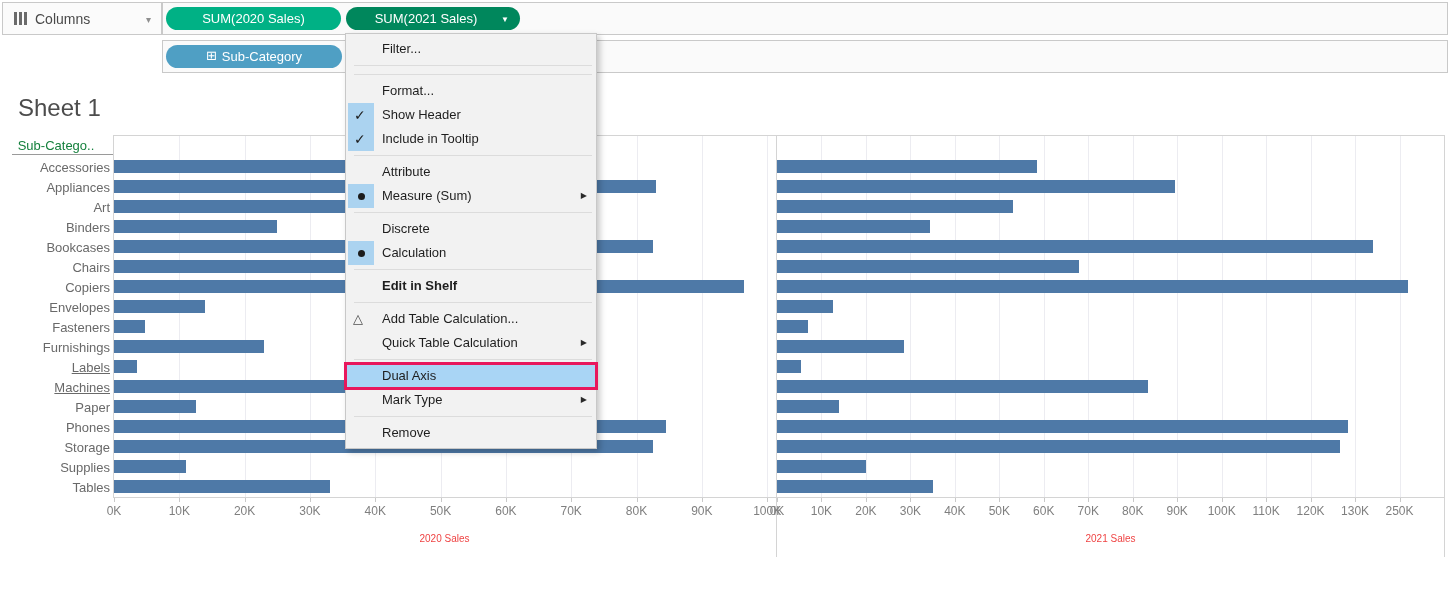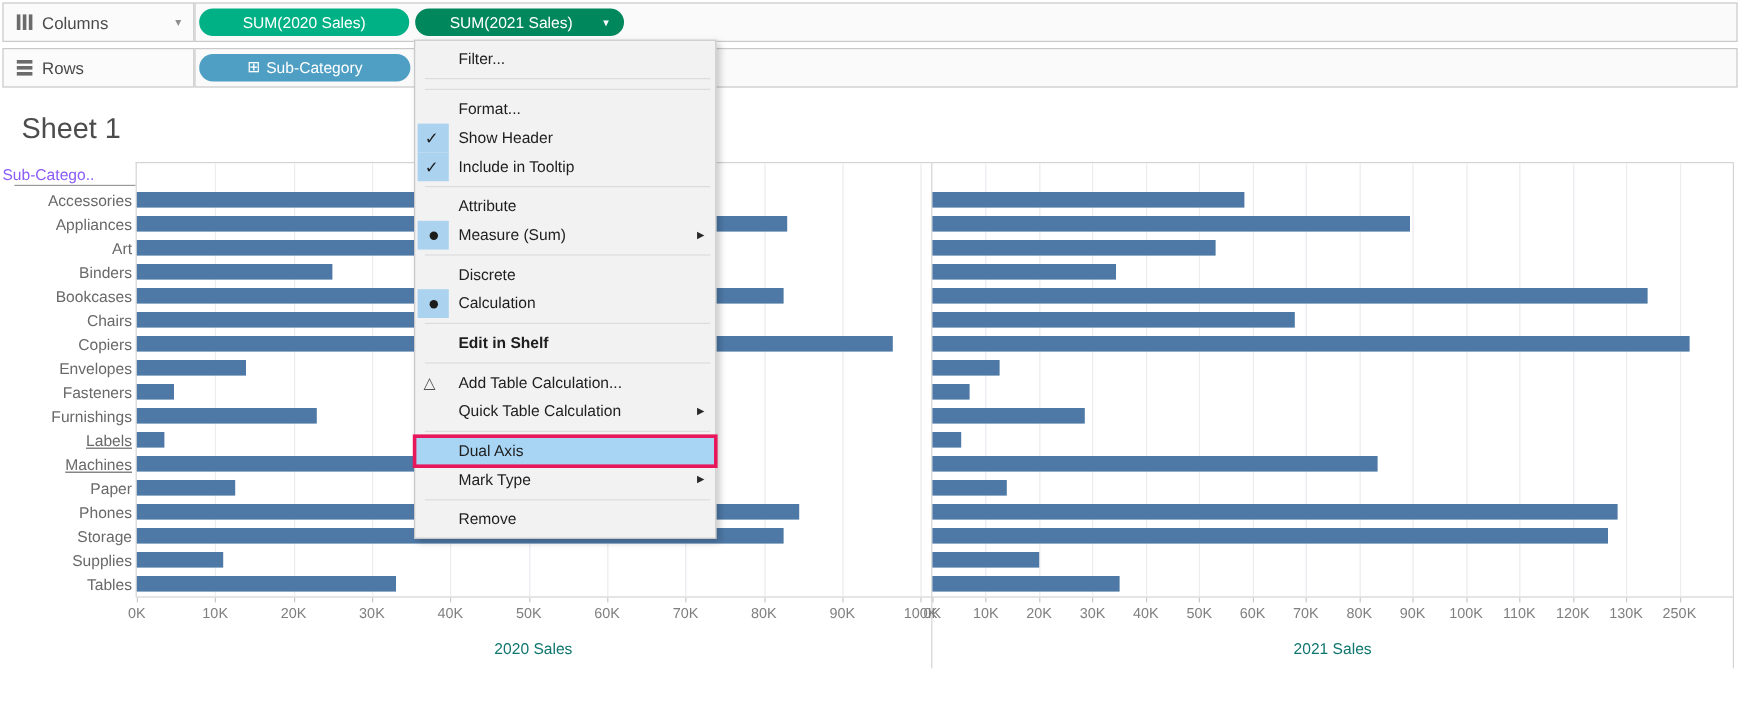--- a/index.html
+++ b/index.html
@@ -13,28 +13,28 @@
   .shelf-caret{position:absolute;right:10px;color:#8f8f8f;font-size:10px;top:11px;}
   .icon-cols{display:inline-flex;gap:2px;margin-left:11px;}
   .icon-cols i{display:block;width:3px;height:13px;background:#6b6b6b;}
   .icon-rows{display:inline-flex;flex-direction:column;gap:2px;margin-left:11px;}
   .icon-rows i{display:block;width:13px;height:3px;background:#6b6b6b;}
   .pill{position:absolute;height:23px;border-radius:12px;color:#ffffff;font-size:13px;display:flex;align-items:center;justify-content:center;cursor:default;}
   .pill .pill-caret{position:absolute;right:11px;top:8px;font-size:8px;color:#ffffff;}
   .pill .pill-plus{font-size:13px;margin-right:5px;position:relative;top:-1px;}
   
   .sheet-title{position:absolute;left:18px;top:94px;font-size:24px;color:#4c4c4c;}
-  .row-header{position:absolute;font-size:13px;color:#8b5cf6;text-align:left;}
+  .row-header{position:absolute;font-size:13px;color:#15803d;text-align:center;}
   .row-label{position:absolute;font-size:13px;color:#696969;text-align:right;white-space:nowrap;}
   .gridline{position:absolute;width:1px;background:#ececf1;}
   .pane-line{position:absolute;background:#d4d4d4;}
   .bar{position:absolute;height:13px;}
   .tickmark{position:absolute;width:1px;height:4px;background:#c9c9c9;}
   .ticklabel{position:absolute;font-size:12px;color:#7f7f7f;transform:translateX(-50%);white-space:nowrap;}
-  .axis-title{position:absolute;font-size:13px;color:#0f766e;transform:translateX(-50%);}
+  .axis-title{position:absolute;font-size:10px;color:#ef4444;transform:translateX(-50%);}
   
   #context-menu{position:absolute;left:345px;top:33px;width:252px;background:#f2f2f2;border:1px solid #c8c8c8;box-sizing:border-box;padding:3px 0;box-shadow:3px 3px 6px rgba(0,0,0,0.22);}
   .mi{position:relative;height:24px;font-size:13px;color:#1e1e1e;}
   .mi .mi-label{position:absolute;left:36px;top:0;line-height:24px;}
   .mi.bold .mi-label{font-weight:bold;}
   .mi .icon-box{position:absolute;left:2px;top:0;width:26px;height:24px;background:#abd3f0;}
   .mi .glyph-check{position:absolute;left:8px;top:0;line-height:24px;font-size:14px;color:#1c1c1c;}
   .mi .glyph-radio{position:absolute;left:12px;top:9px;width:7px;height:7px;border-radius:50%;background:#1c1c1c;}
   .mi .glyph-triangle{position:absolute;left:7px;top:0;line-height:24px;font-size:13px;color:#4f4f4f;}
   .mi .glyph-submenu{position:absolute;right:9px;top:0;line-height:24px;font-size:8px;color:#2a2a2a;}
@@ -59,28 +59,20 @@
   </div>
   <div class="shelf-area" style="top:2px;"></div>
   <div class="pill" id="pill-2020" style="left: 166px; top: 7px; width: 175px; background: rgb(0, 177, 133);">
     <span>SUM(2020 Sales)</span>
   </div>
   <div class="pill" id="pill-2021" style="left: 346px; top: 7px; width: 174px; background: rgb(0, 135, 92);">
     <span style="margin-right:14px;">SUM(2021 Sales)</span>
     <span class="pill-caret">▼</span>
   </div>
 
-  <div class="shelf-label-box" style="top:40px;">
-    <span class="icon-rows">
-        <i></i>
-        <i></i>
-        <i></i>
-      </span>
-    <span class="shelf-title">Rows</span>
-  </div>
   <div class="shelf-area" style="top:40px;"></div>
   <div class="pill" id="pill-subcategory" style="left: 166px; top: 45px; width: 176px; background: rgb(79, 159, 196);">
     <span class="pill-plus">⊞</span>
     <span>Sub-Category</span>
   </div>
 
   <div class="sheet-title">Sheet 1</div>
 
   <div id="chart">
       <div class="row-header abs" style="left: 2px; top: 138px; width: 108px;">Sub-Catego..</div>

